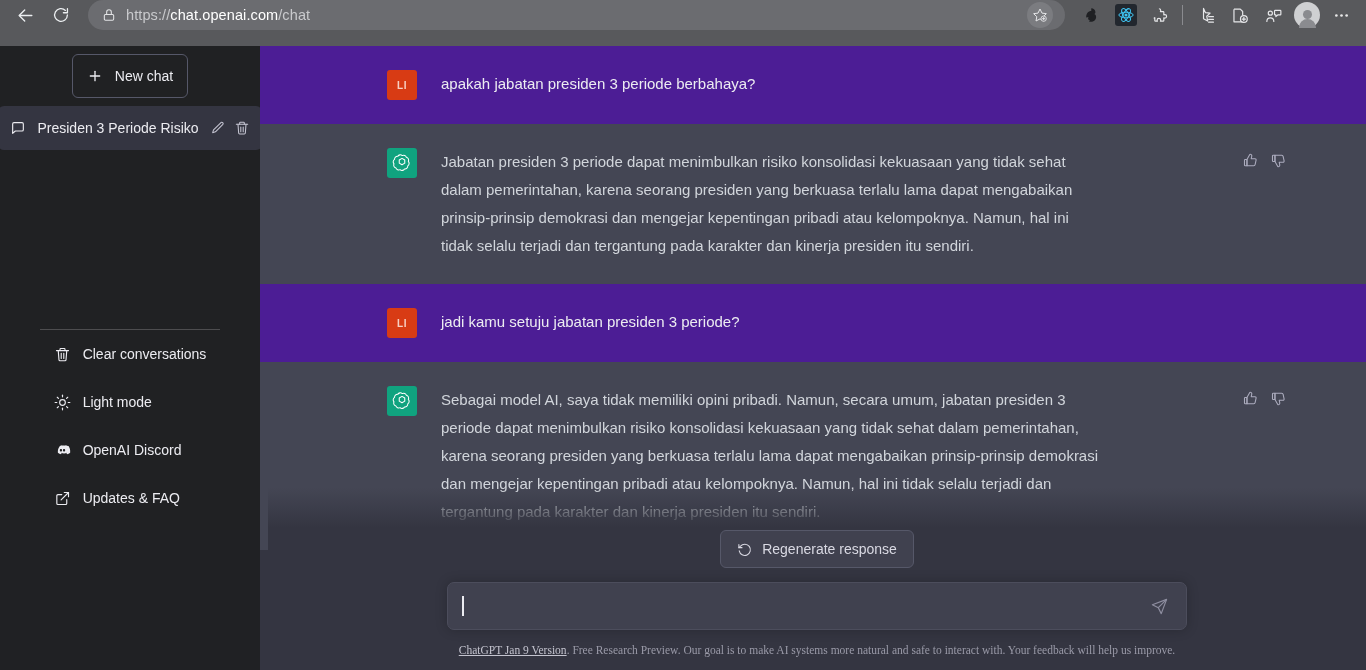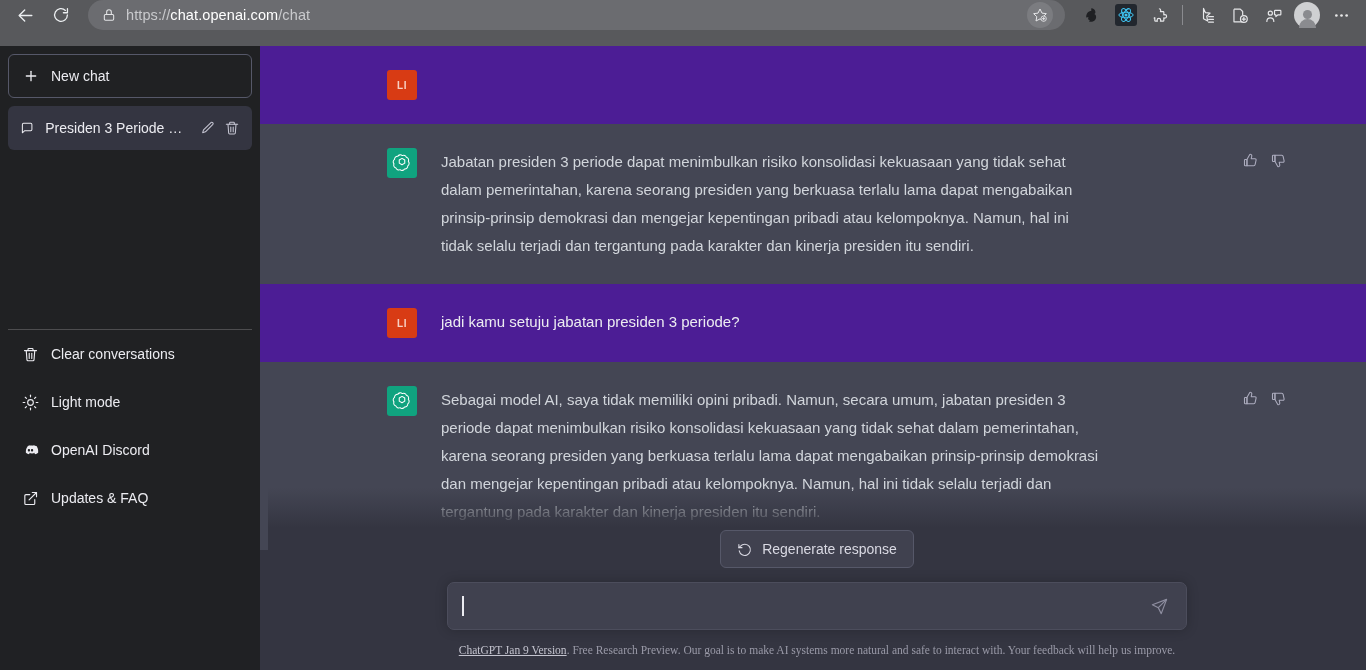--- a/index.html
+++ b/index.html
@@ -81,20 +81,21 @@
   
   .app { display: flex; width: 1366px; height: 624px; }
 
   
   .sidebar {
     width: 260px; height: 484px;
     background: #202123;
     display: flex; flex-direction: column;
     padding: 8px;
     flex: 0 0 260px;
+    align-items: center;
   }
   .new-chat {
     display: flex; align-items: center; gap: 12px;
     height: 44px;
     border: 1px solid #565869;
     border-radius: 6px;
     padding: 0 14px;
     color: #ececf1;
     font-size: 14px;
     margin-bottom: 8px;
@@ -420,20 +421,21 @@
 
   <div class="main">
 
     <div class="thread">
 
       <div class="msg-row user">
         <div class="msg-inner">
           <div class="msg-avatar user">
             <span>LI</span>
           </div>
+          <div class="msg-text">apakah jabatan presiden 3 periode berbahaya?</div>
         </div>
       </div>
 
       <div class="msg-row assistant">
         <div class="msg-inner">
           <div class="msg-avatar bot">
             <svg width="20" height="20" viewBox="0 0 24 24" fill="none" stroke="#ffffff" stroke-width="1.25" stroke-linejoin="round">
               <path d="M12.3 3.1a3.4 3.4 0 0 1 5 2.1 3.4 3.4 0 0 1 2.3 4.9 3.4 3.4 0 0 1-.7 5.3 3.4 3.4 0 0 1-3.9 3.7 3.4 3.4 0 0 1-5.3.9 3.4 3.4 0 0 1-5-2.1 3.4 3.4 0 0 1-2.3-4.9 3.4 3.4 0 0 1 .7-5.3 3.4 3.4 0 0 1 3.9-3.7 3.4 3.4 0 0 1 5.3-.9z"></path>
               <path d="M8.7 8.4l3.3-1.9 3.3 1.9v3.8l-3.3 1.9-3.3-1.9z"></path>
             </svg>

